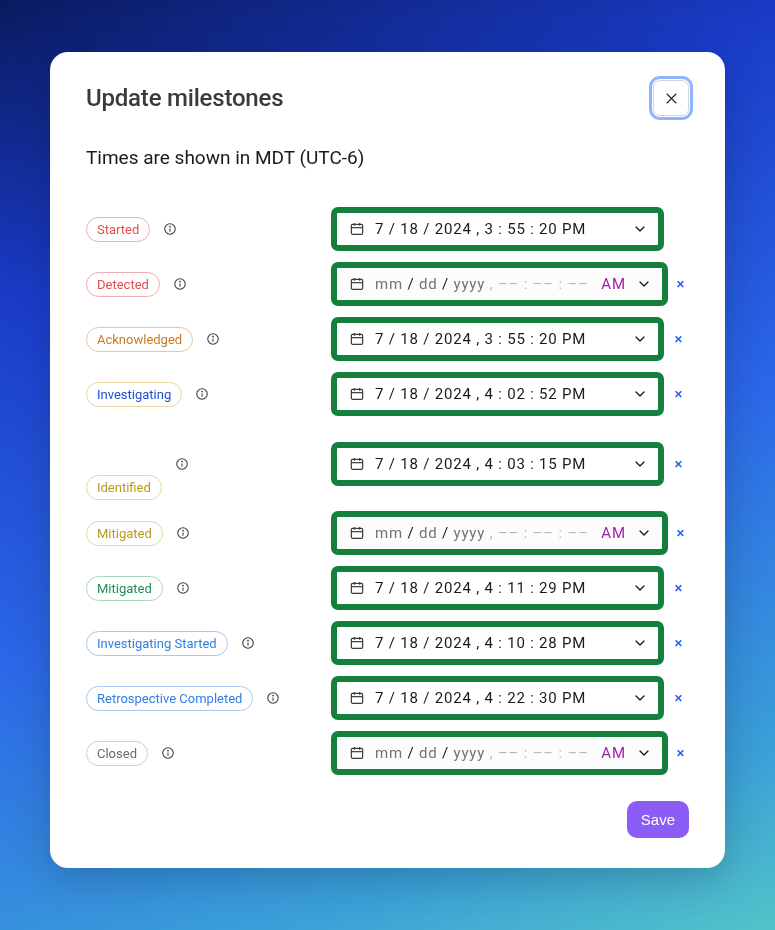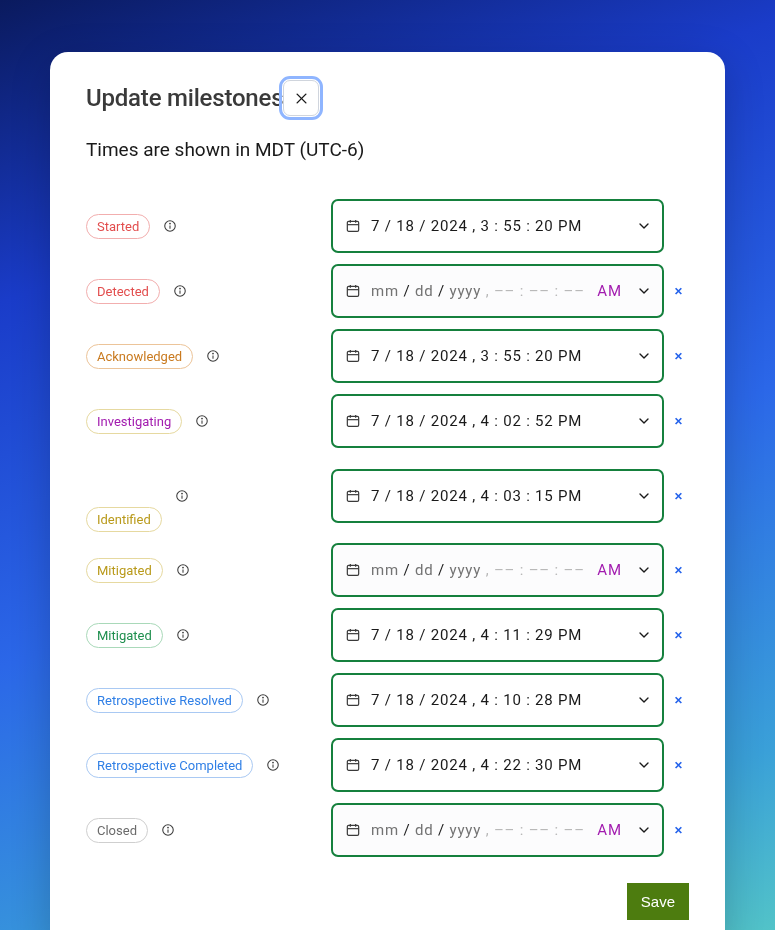--- a/index.html
+++ b/index.html
@@ -13,22 +13,23 @@
     position: absolute;
     left: 50px; top: 52px;
     width: 675px;
     background: #fff;
     border-radius: 18px;
     padding: 28px 36px 30px 36px;
     box-shadow: 0 10px 40px rgba(0,0,0,0.2);
   }
   .header-row {
     display: flex;
+    justify-content: space-between;
     align-items: center;
-    margin-bottom: 22px;
+    margin-bottom: 30px;
   }
   .title {
     font-size: 24px;
     font-weight: 500;
     color: #3a3a3a;
     letter-spacing: -0.2px;
   }
   .close-btn {
     width: 36px; height: 36px;
     border: 1px solid #d0d5dd;
@@ -67,22 +68,22 @@
     white-space: nowrap;
   }
   .info-icon {
     margin-left: 13px;
     width: 14px; height: 14px;
     color: #3a3a3a;
     flex-shrink: 0;
   }
   .dt-input {
     flex: 0 0 333px;
-    height: 54px;
-    border: 2px solid #15803d;
+    height: 44px;
+    border: 6px solid #15803d;
     border-radius: 7px;
     display: flex;
     align-items: center;
     padding: 0 10px 0 12px;
     font-size: 15px;
     letter-spacing: 0.8px;
     color: #1a1a1a;
     gap: 10px;
   }
   .dt-input.placeholder { background: #fcfcfd; }
@@ -107,26 +108,26 @@
     font-size: 15px;
     cursor: pointer;
     font-weight: 600;
   }
   .actions {
     display: flex;
     justify-content: flex-end;
     margin-top: 26px;
   }
   .save-btn {
-    background: #4d7c0f;
+    background: #8b5cf6;
     color: #fff;
     font-size: 15px;
     font-weight: 500;
     padding: 10px 14px;
-    border-radius: 0;
+    border-radius: 10px;
     border: none;
     cursor: pointer;
   }
 </style>
 </head>
 <body>
 
 <div class="modal">
   <div class="header-row">
     <div class="title">Update milestones</div>
@@ -205,21 +206,21 @@
           </svg>
           <span class="dt-text">7 / 18 / 2024 ,   3 : 55 : 20  PM</span>
           <svg class="chev" viewBox="0 0 24 24" fill="none" stroke="currentColor" stroke-width="2" stroke-linecap="round" stroke-linejoin="round">
             <polyline points="6 9 12 15 18 9"></polyline>
           </svg>
         </div>
         <span class="clear-btn">×</span>
       </div>
       <div class="row">
         <div class="pill-wrap">
-          <span class="pill" style="color:#a21caf;border-color:#e6d9a0;">Investigating</span>
+          <span class="pill" style="color:#1d4ed8;border-color:#e6d9a0;">Investigating</span>
           <svg class="info-icon" viewBox="0 0 24 24" fill="none" stroke="currentColor" stroke-width="1.8">
             <circle cx="12" cy="12" r="9"></circle>
             <line x1="12" y1="11" x2="12" y2="16.5"></line>
             <circle cx="12" cy="7.8" r="0.6" fill="currentColor"></circle>
           </svg>
         </div>
         <div class="dt-input">
           <svg class="cal-icon" viewBox="0 0 24 24" fill="none" stroke="currentColor" stroke-width="1.8">
             <rect x="3.5" y="5" width="17" height="15" rx="2"></rect>
             <line x1="3.5" y1="10" x2="20.5" y2="10"></line>
@@ -297,21 +298,21 @@
           </svg>
           <span class="dt-text">7 / 18 / 2024 ,   4 : 11 : 29  PM</span>
           <svg class="chev" viewBox="0 0 24 24" fill="none" stroke="currentColor" stroke-width="2" stroke-linecap="round" stroke-linejoin="round">
             <polyline points="6 9 12 15 18 9"></polyline>
           </svg>
         </div>
         <span class="clear-btn">×</span>
       </div>
       <div class="row">
         <div class="pill-wrap">
-          <span class="pill" style="color:#2f7fe6;border-color:#a9c9f3;">Retrospective Resolved</span>
+          <span class="pill" style="color:#2f7fe6;border-color:#a9c9f3;">Investigating Started</span>
           <svg class="info-icon" viewBox="0 0 24 24" fill="none" stroke="currentColor" stroke-width="1.8">
             <circle cx="12" cy="12" r="9"></circle>
             <line x1="12" y1="11" x2="12" y2="16.5"></line>
             <circle cx="12" cy="7.8" r="0.6" fill="currentColor"></circle>
           </svg>
         </div>
         <div class="dt-input">
           <svg class="cal-icon" viewBox="0 0 24 24" fill="none" stroke="currentColor" stroke-width="1.8">
             <rect x="3.5" y="5" width="17" height="15" rx="2"></rect>
             <line x1="3.5" y1="10" x2="20.5" y2="10"></line>

